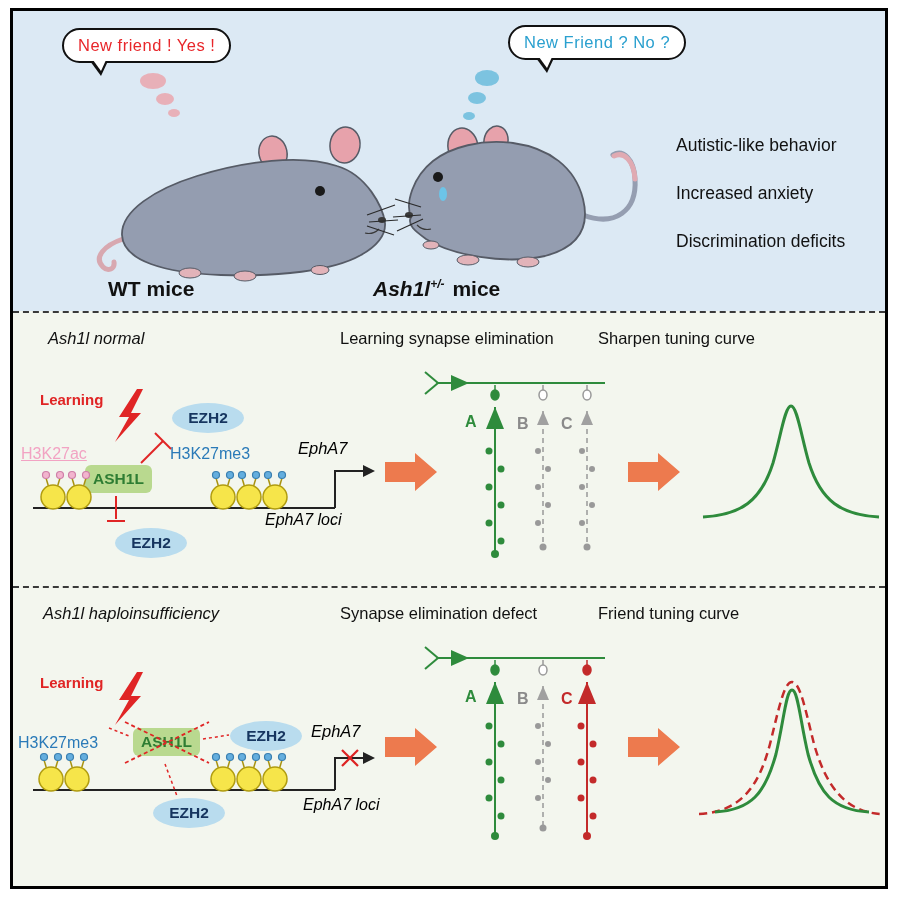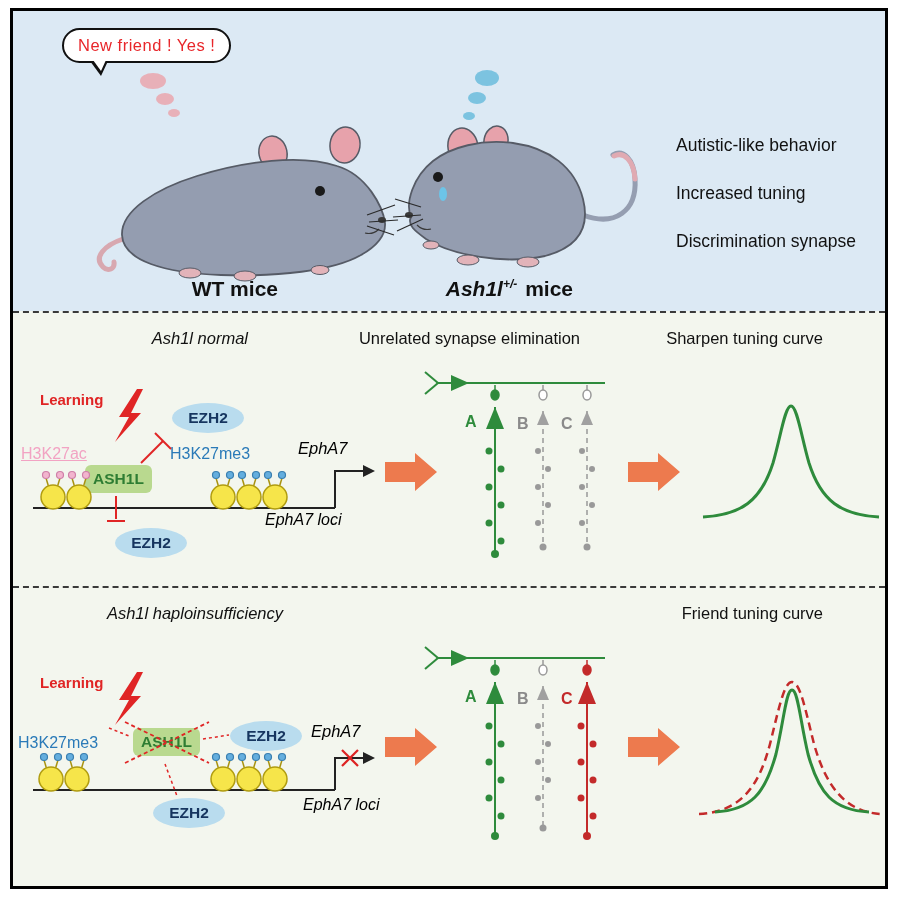--- a/index.html
+++ b/index.html
@@ -14,46 +14,49 @@
   .gfx{position:absolute;left:0;top:0;z-index:3;pointer-events:none;}
   
   .bubble{position:absolute;z-index:2;background:#fff;border:2px solid #111;border-radius:18px;
           padding:6px 14px;font-size:16.5px;white-space:nowrap;letter-spacing:.5px;}
   .bubble::before{content:"";position:absolute;bottom:-15px;left:26px;width:0;height:0;
           border-left:11px solid transparent;border-right:7px solid transparent;border-top:15px solid #111;}
   .bubble::after{content:"";position:absolute;bottom:-10px;left:29px;width:0;height:0;
           border-left:8px solid transparent;border-right:5px solid transparent;border-top:11px solid #fff;}
   .bubble-wt{left:49px;top:17px;color:#e8262a;}
   .bubble-mut{left:495px;top:14px;color:#2aa0cf;}
-  .mouse-label{position:absolute;z-index:2;font-size:21px;font-weight:bold;color:#111;text-align:right;}
+  .mouse-label{position:absolute;z-index:2;font-size:21px;font-weight:bold;color:#111;text-align:left;}
   .behaviors{position:absolute;left:663px;top:124px;z-index:2;display:flex;flex-direction:column;gap:27px;
              font-size:17.5px;color:#111;}
   
   .lab{position:absolute;z-index:2;font-size:16px;white-space:nowrap;}
   .it{font-style:italic;}
-  .ptitle{position:absolute;z-index:2;font-size:16.5px;color:#111;text-align:right;}
+  .ptitle{position:absolute;z-index:2;font-size:16.5px;color:#111;text-align:left;}
   .learning{color:#e02525;font-weight:bold;font-size:15px;}
   .pink{color:#f2a3c3;text-decoration:underline;} .blue{color:#2a7ab8;}
   .pill{position:absolute;z-index:2;width:72px;height:30px;background:#b9dcee;border-radius:50%;
         display:flex;align-items:center;justify-content:center;font-weight:bold;font-size:15.5px;color:#16355f;}
   .gene-box{position:absolute;z-index:2;width:67px;height:28px;background:#b9d98f;border-radius:6px;
         display:flex;align-items:center;justify-content:center;font-weight:bold;font-size:15.5px;color:#2e7d33;}
   .nlabel{position:absolute;z-index:2;font-size:16px;font-weight:bold;}
   .lbl-green{color:#2e8b3c;} .lbl-gray{color:#8a8a8a;} .lbl-red{color:#c32a2a;}
   sup{font-size:12px;}
 </style>
 </head>
 <body>
 
 <div class="stage">
  <div class="frame">
 
   <div class="panel panel-top">
     <div class="bubble bubble-wt">
       <span>New friend ! Yes !</span>
+    </div>
+    <div class="bubble bubble-mut">
+      <span>New Friend ? No ?</span>
     </div>
 
     <svg class="gfx" width="872" height="300" viewBox="0 0 872 300">
 
       <g transform="translate(82,112)">
         <path d="M28,116 C10,122 -2,134 8,144 C13,149 20,146 19,139" fill="none" stroke="#d8a8b0" stroke-width="5" stroke-linecap="round"></path>
         <ellipse cx="178" cy="30" rx="14" ry="17" fill="#e7a2ab" stroke="#565b66" stroke-width="1.5" transform="rotate(-12 178 30)"></ellipse>
         <ellipse cx="250" cy="22" rx="15" ry="18" fill="#e7a2ab" stroke="#565b66" stroke-width="1.5" transform="rotate(8 250 22)"></ellipse>
         <path d="M290,100 C288,84 272,52 242,43 C206,31 150,38 102,53 C60,66 26,88 27,112 C28,138 70,150 126,152 C182,154 238,148 266,132 C280,124 291,114 290,100 Z" fill="#949db0" stroke="#565b66" stroke-width="1.8"></path>
         <ellipse cx="95" cy="150" rx="11" ry="5" fill="#e2b3b9" stroke="#565b66" stroke-width="1"></ellipse>
@@ -103,30 +106,30 @@
 
     <div class="mouse-label" style="left:95px;top:266px;width:170px;">
       <span>WT mice</span>
     </div>
     <div class="mouse-label" style="left:360px;top:266px;width:200px;">
       <span class="it">Ash1l</span><sup class="it">+/-</sup>
       <span style="margin-left:2px;">mice</span>
     </div>
     <div class="behaviors">
       <div>Autistic-like behavior</div>
-      <div>Increased tuning</div>
-      <div>Discrimination synapse</div>
+      <div>Increased anxiety</div>
+      <div>Discrimination deficits</div>
     </div>
   </div>
 
   <div class="divider div1"></div>
 
   <div class="panel panel-mid">
     <div class="ptitle it" style="left:35px;top:18px;width:200px;">Ash1l normal</div>
-    <div class="ptitle" style="left:327px;top:18px;width:240px;">Unrelated synapse elimination</div>
+    <div class="ptitle" style="left:327px;top:18px;width:240px;">Learning synapse elimination</div>
     <div class="ptitle" style="left:585px;top:18px;width:225px;">Sharpen tuning curve</div>
 
     <div class="lab learning" style="left:27px;top:80px;">Learning</div>
     <div class="lab pink" style="left:8px;top:134px;">H3K27ac</div>
     <div class="lab blue" style="left:157px;top:134px;">H3K27me3</div>
     <div class="lab it" style="left:285px;top:128px;font-size:16.5px;">EphA7</div>
     <div class="pill" style="left:159px;top:92px;">
           <span>EZH2</span>
         </div>
     <div class="pill" style="left:102px;top:217px;">
@@ -245,20 +248,21 @@
       </g>
 
       <path d="M690,206 C728,204 748,190 760,152 C768,124 772,95 778,95 C784,95 788,124 796,152 C808,190 828,204 866,206" fill="none" stroke="#2e8b3c" stroke-width="3"></path>
     </svg>
   </div>
 
   <div class="divider div2"></div>
 
   <div class="panel panel-bot">
     <div class="ptitle it" style="left:30px;top:18px;width:240px;">Ash1l haploinsufficiency</div>
+    <div class="ptitle" style="left:327px;top:18px;width:240px;">Synapse elimination defect</div>
     <div class="ptitle" style="left:585px;top:18px;width:225px;">Friend tuning curve</div>
 
     <div class="lab learning" style="left:27px;top:88px;">Learning</div>
     <div class="lab blue" style="left:5px;top:148px;">H3K27me3</div>
     <div class="gene-box" style="left:120px;top:142px;">
           <span>ASH1L</span>
         </div>
     <div class="pill" style="left:217px;top:135px;">
           <span>EZH2</span>
         </div>

